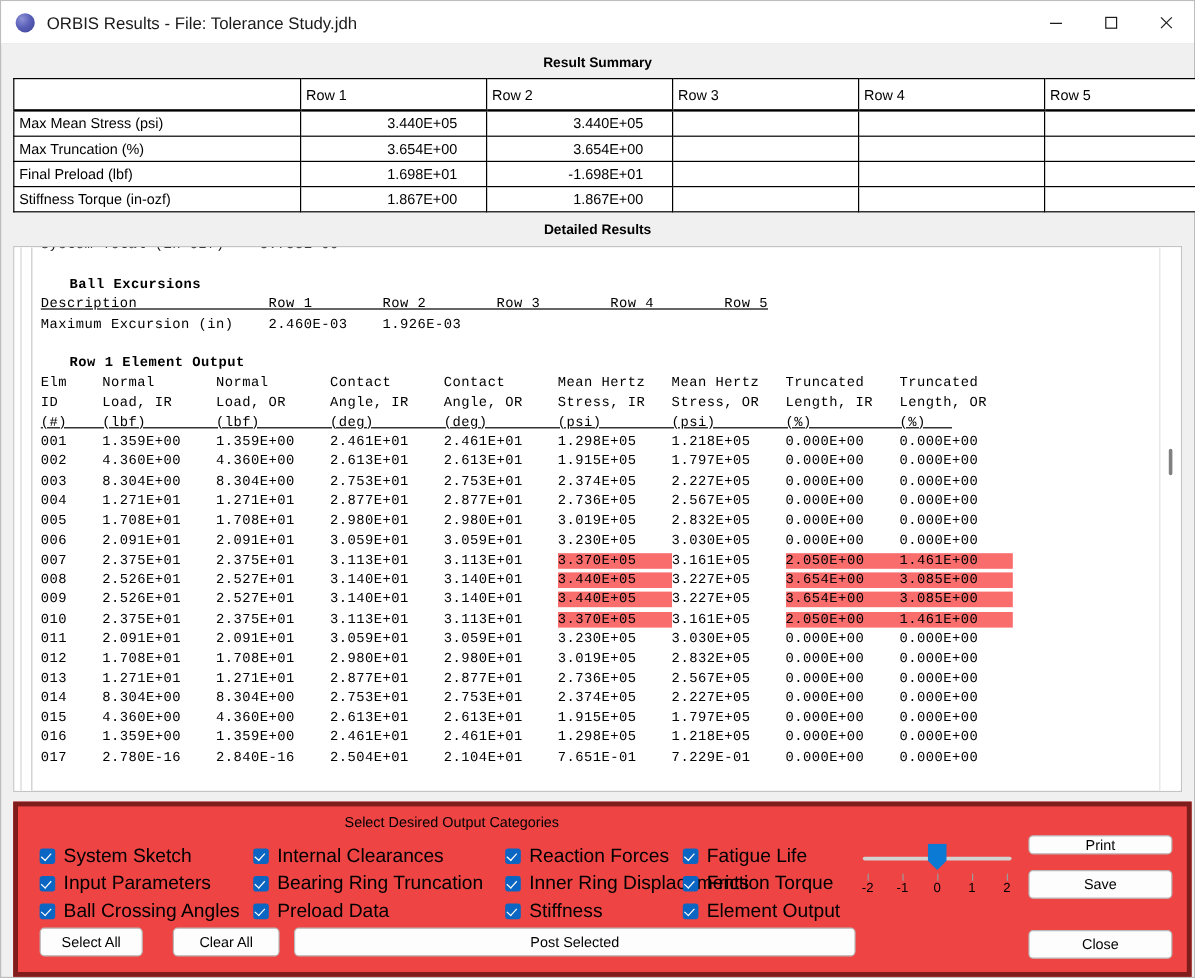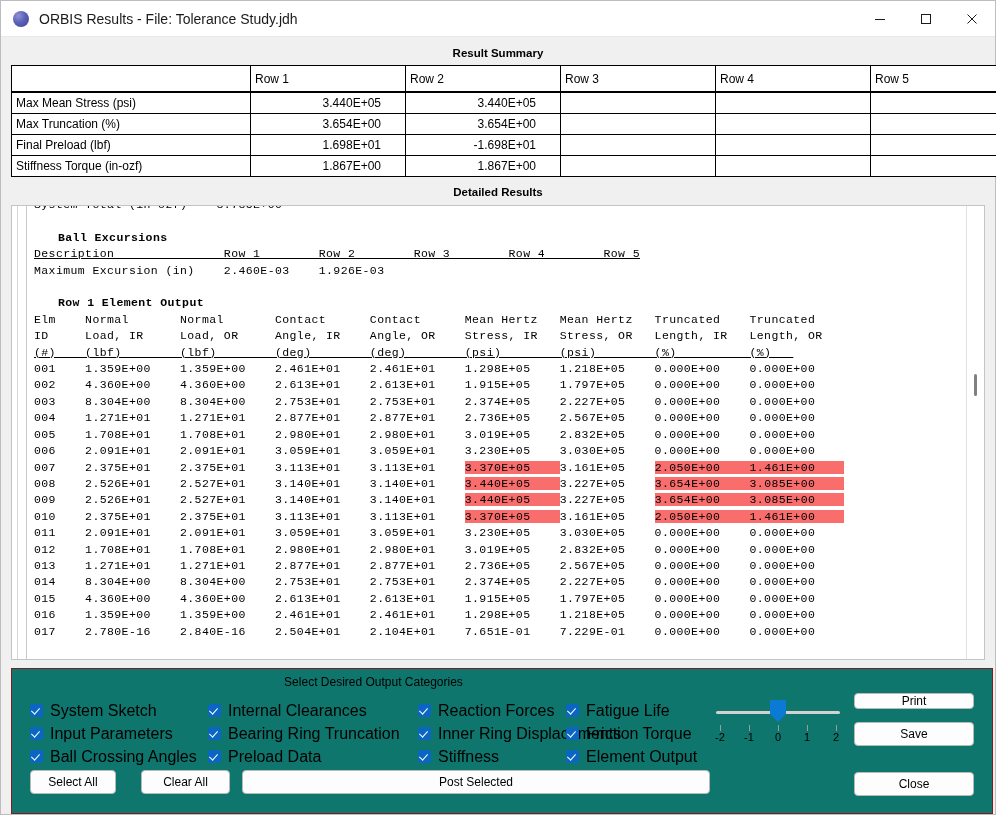--- a/index.html
+++ b/index.html
@@ -121,22 +121,22 @@
     position:relative;
   }
   .detail-scroll .thumb{
     position:absolute;left:7px;top:168px;width:3px;height:22px;
     background:#808080;border-radius:2px;
   }
 
   
   .bottom{
     margin:8px 2px 0 10px;
-    border:1px solid #7f1d1d;
-    background:#0f766e;
+    border:4px solid #7f1d1d;
+    background:#ef4444;
     flex:1 1 auto;
     box-sizing:border-box;
     position:relative;
   }
   .bottom-caption{
     text-align:center;font-size:12px;color:#000;
     padding-top:6px;
     width:723px;
   }
   .cb-grid{

